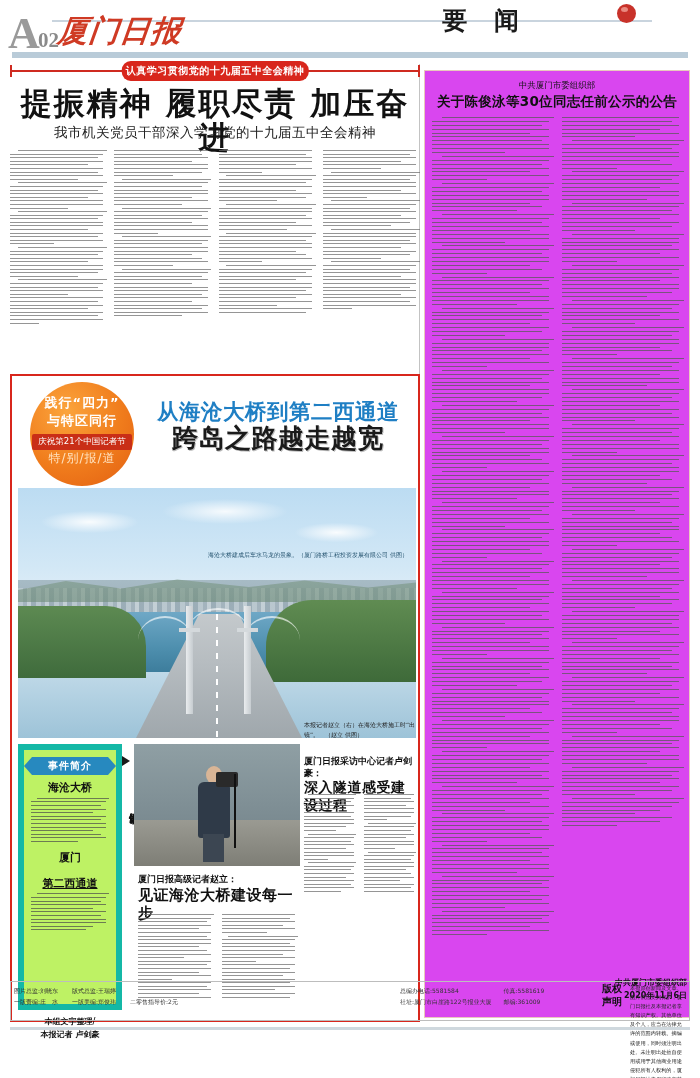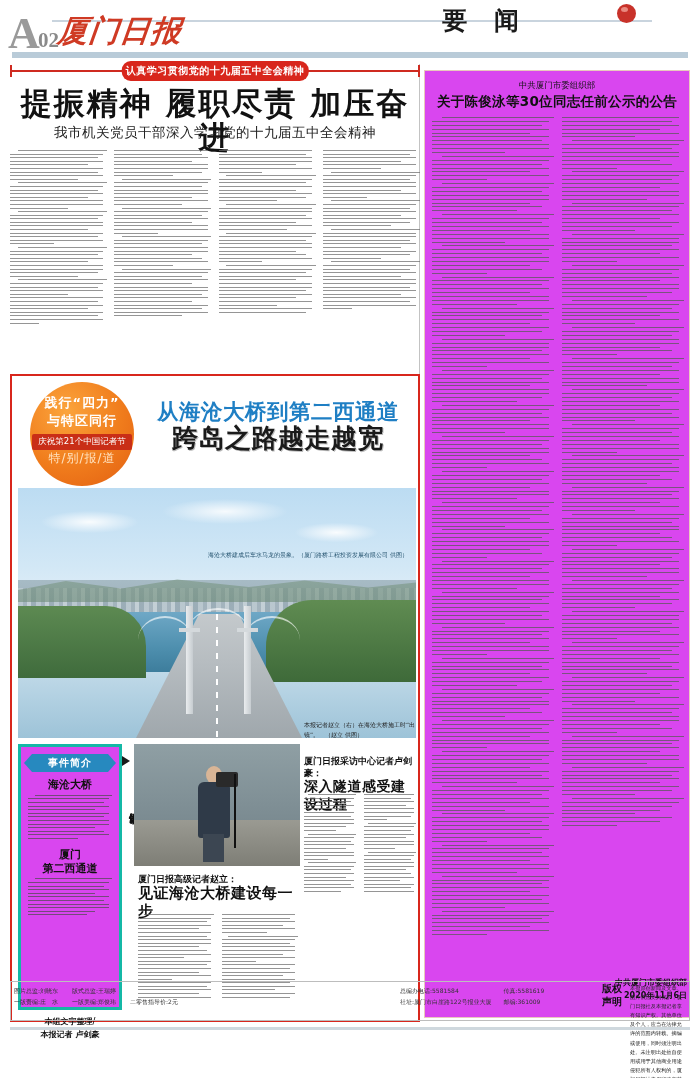--- a/index.html
+++ b/index.html
@@ -264,21 +264,21 @@
     background:#111;
   }
   .pr-caption {
     position:absolute; right:0; top:-32px; width:120px; text-align:left;
     font-size:6px; color:#222; line-height:1.7;
   }
 
   
   .evt-box {
     position:absolute; left:6px; top:368px; width:104px; height:266px;
-    background:#d946ef; border:3px solid #14b8a6;
+    background:#bef264; border:6px solid #14b8a6;
   }
   .evt-head {
     position:relative; margin:7px auto 0; width:76px; height:18px;
     background:#2789bf; color:#fff; font-size:10px; font-weight:bold;
     text-align:center; line-height:18px; letter-spacing:1px;
   }
   .evt-head::before {
     content:""; position:absolute; left:-8px; top:0;
     border-top:9px solid transparent; border-bottom:9px solid transparent;
     border-right:8px solid #2789bf;
@@ -304,21 +304,21 @@
   .tri {
     position:absolute; width:0; height:0;
     border-top:5px solid transparent; border-bottom:5px solid transparent;
   }
   .tri-old { left:110px; top:380px; border-left:8px solid #1a1a1a; }
 
   .art-head {
     position:absolute; font-weight:bold; color:#111;
   }
   .art-kicker { font-size:9px; font-weight:bold; color:#111; line-height:1.3; }
-  .art-title  { font-size:15px; font-weight:bold; color:#111; line-height:1.25; letter-spacing:.5px;font-family:Liberation Mono, monospace; }
+  .art-title  { font-size:15px; font-weight:bold; color:#111; line-height:1.25; letter-spacing:.5px; }
 
   
   .notice {
     position:absolute; left:0; top:8px; width:266px; height:948px;
     border:1.5px solid #e9c8bd; background:#d946ef; padding:8px 7px 12px;
   }
   .n-org { text-align:center; font-size:8.5px; color:#111; line-height:1.5; }
   .n-title {
     text-align:center; font-size:13.5px; font-weight:bold; color:#111;
     line-height:1.3; margin-top:1px; letter-spacing:.3px;
@@ -626,21 +626,21 @@
                 <div class="ln s96"></div>
               <div class="ln s90"></div>
                 <div class="ln s96"></div>
                 <div class="ln s96"></div>
               <div class="ln s80"></div>
                 <div class="ln s90"></div>
                 <div class="ln s96"></div>
               <div class="ln s60"></div>
             </div>
             <div class="evt-t" style="margin-top:9px;">厦门</div>
-            <div class="evt-t" style="margin-top:0;">第二西通道</div>
+            <div class="evt-t" style="margin-top:12px;text-decoration:underline;">第二西通道</div>
             <div class="evt-body">
               <div class="ln ind"></div>
                 <div class="ln s96"></div>
                 <div class="ln s90"></div>
               <div class="ln s96"></div>
                 <div class="ln s80"></div>
                 <div class="ln s96"></div>
               <div class="ln s90"></div>
                 <div class="ln s96"></div>
                 <div class="ln s96"></div>

